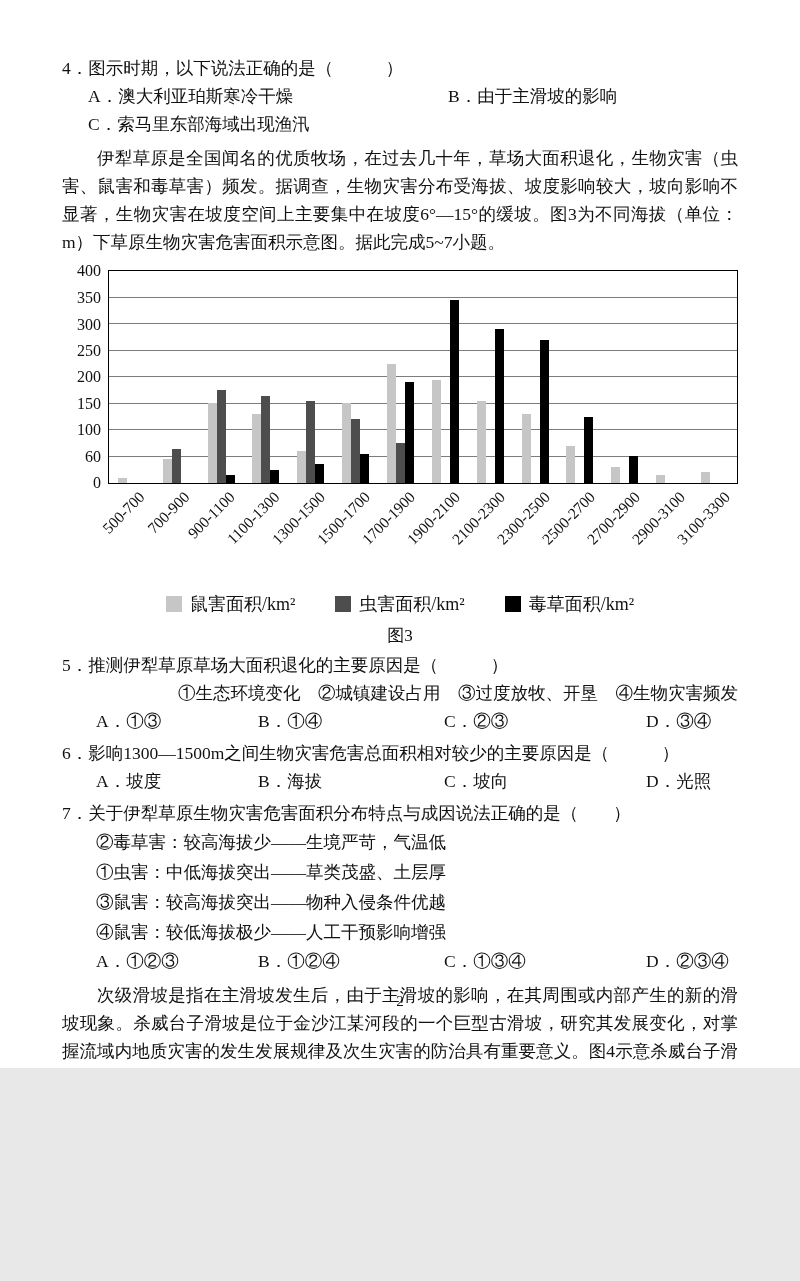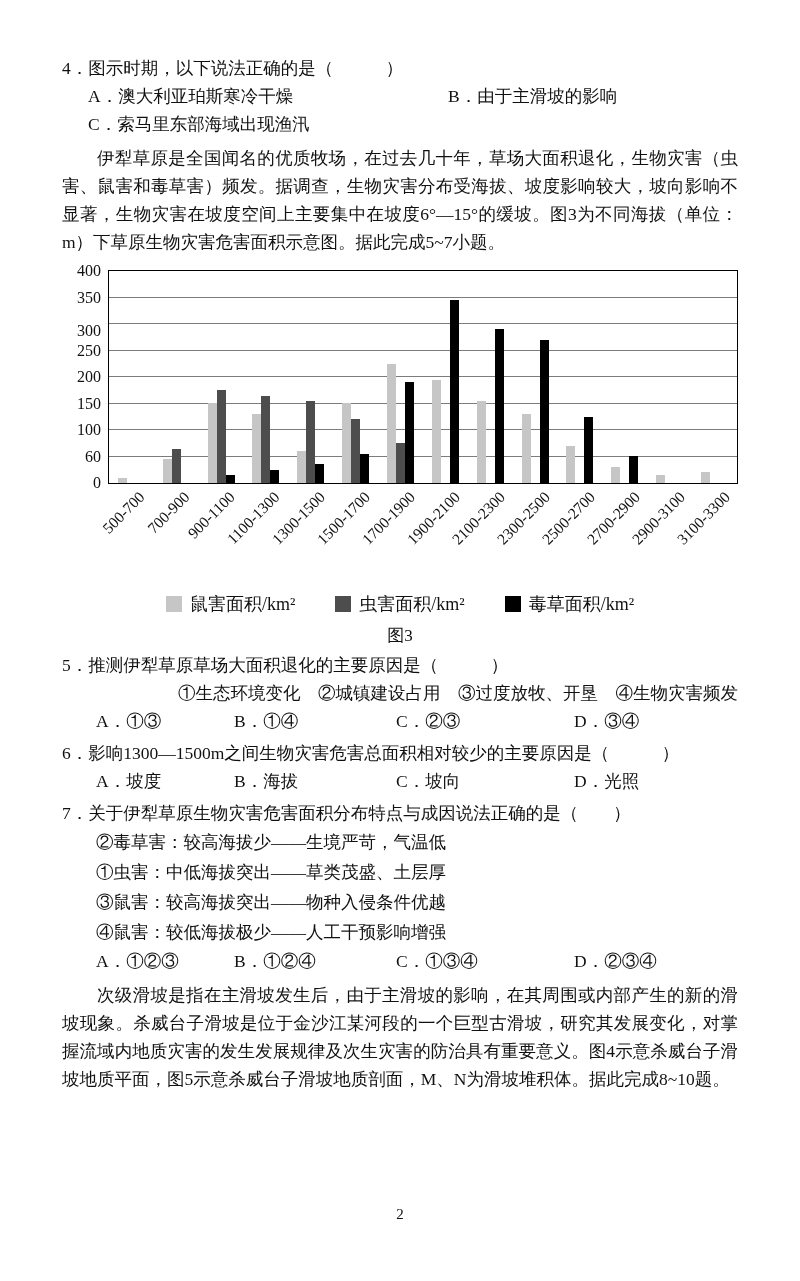--- a/index.html
+++ b/index.html
@@ -1,31 +1,31 @@
 <!DOCTYPE html>
 <html><head>
 <meta charset="utf-8">
 <style>
   html,body { margin:0; padding:0; background:#e8e8e8; }
   .page {
     position:relative;
-    width:800px; height:1281px;
+    width:800px; height:1068px;
     margin:0 auto;
     background:#ffffff;
     box-sizing:border-box;
     padding:50px 62px 0 62px;
     font-family:"Liberation Serif","DejaVu Serif",serif;
     font-size:17.5px;
     color:#111;
     overflow:hidden;
   }
   .stem { line-height:28px; }
   .opt-row2 { display:flex; padding-left:26px; line-height:28px; }
   .opt-row2 > span:first-child { width:360px; }
-  .opt-row4 { display:flex; padding-left:34px; line-height:28px; }
+  .opt-row4 { display:flex; padding-left:34px; line-height:28px;gap:24px; }
   .opt-row4 > span:nth-child(1) { width:138px; }
   .opt-row4 > span:nth-child(2) { width:162px; }
   .opt-row4 > span:nth-child(3) { width:178px; }
   .sub-line { padding-left:34px; line-height:28px;text-align:right; }
   .q7-item { padding-left:34px; line-height:30px; }
   .passage { margin:6px 0 4px 0; text-indent:2em; text-align:justify; line-height:28px; }
   .q-block { margin-top:4px; }
 
   
   .chart { margin-top:14px; }
@@ -67,21 +67,21 @@
 
   <div class="chart">
     <div class="chart-main">
       <div class="y-axis">
           <div class="ytick" style="bottom: -8px;">0</div>
           <div class="ytick" style="bottom: 18.5px;">60</div>
           <div class="ytick" style="bottom: 45px;">100</div>
           <div class="ytick" style="bottom: 71.5px;">150</div>
           <div class="ytick" style="bottom: 98px;">200</div>
           <div class="ytick" style="bottom: 124.5px;">250</div>
-          <div class="ytick" style="bottom: 144px;">300</div>
+          <div class="ytick" style="bottom: 150px;">300</div>
           <div class="ytick" style="bottom: 177.5px;">350</div>
           <div class="ytick" style="bottom: 204px;">400</div>
         </div>
       <div class="plot-wrap">
         <div class="plot">
             <div class="gridline" style="bottom: 26.5px;"></div>
             <div class="gridline" style="bottom: 53px;"></div>
             <div class="gridline" style="bottom: 79.5px;"></div>
             <div class="gridline" style="bottom: 106px;"></div>
             <div class="gridline" style="bottom: 132.5px;"></div>

